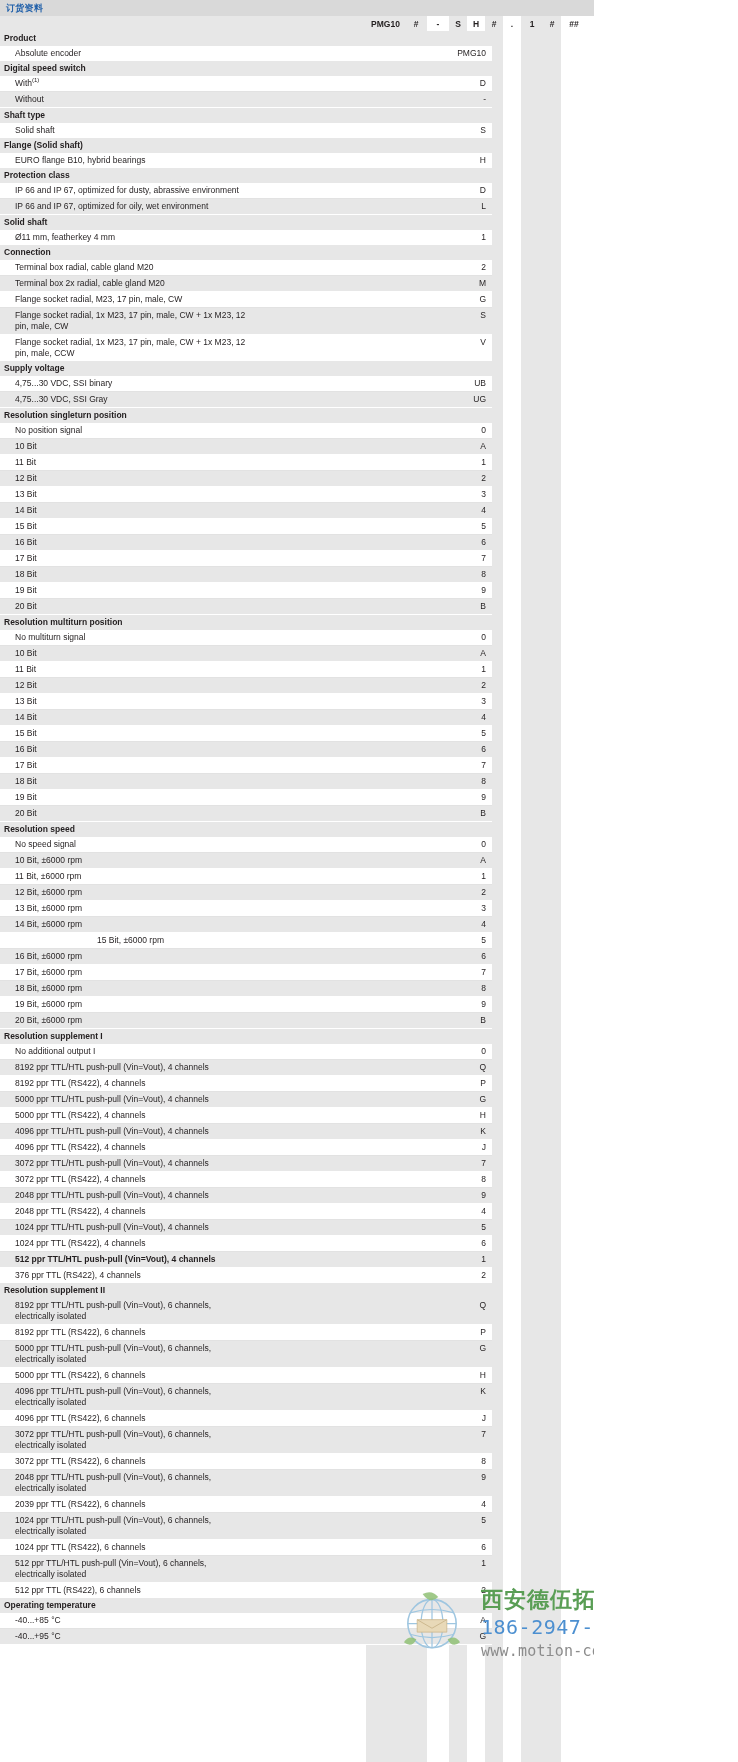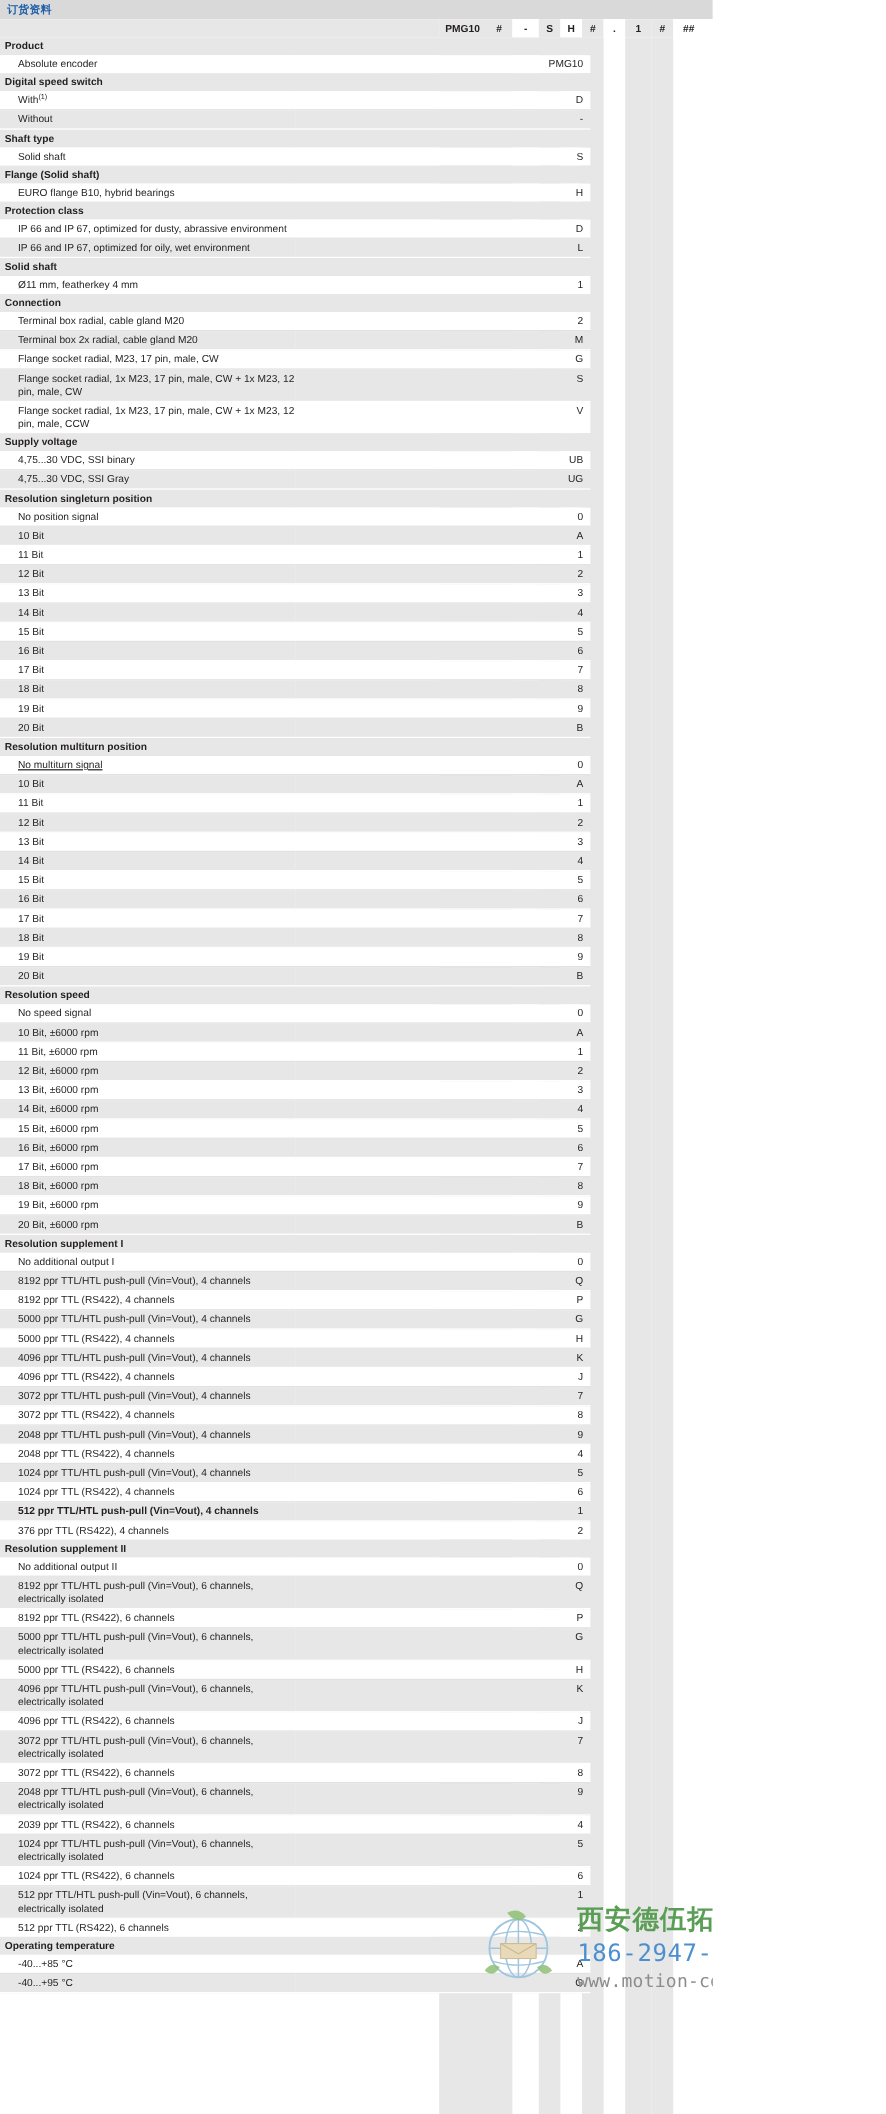--- a/index.html
+++ b/index.html
@@ -317,21 +317,21 @@
         </tr>
         <tr class="opt g last">
           <td class="lbl" style="width: auto;">20 Bit</td>
           <td class="val" style="width: 1px;">B</td>
           <td class="pad" style="width: 151px; background: transparent; border-bottom: none;"></td>
         </tr>
         <tr class="grp">
           <td colspan="2">Resolution multiturn position</td>
         </tr>
         <tr class="opt w">
-          <td class="lbl" style="width: auto; text-decoration: underline;">No multiturn signal</td>
+          <td class="lbl" style="width: auto;">No multiturn signal</td>
           <td class="val" style="width: 1px;">0</td>
           <td class="pad" style="width: 133px; background: transparent; border-bottom: none;"></td>
         </tr>
         <tr class="opt g">
           <td class="lbl" style="width: auto;">10 Bit</td>
           <td class="val" style="width: 1px;">A</td>
           <td class="pad" style="width: 133px; background: transparent; border-bottom: none;"></td>
         </tr>
         <tr class="opt w">
           <td class="lbl" style="width: auto;">11 Bit</td>
@@ -410,21 +410,21 @@
           <td class="lbl" style="width: auto;">13 Bit, ±6000 rpm</td>
           <td class="val" style="width: 1px;">3</td>
           <td class="pad" style="width: 115px; background: transparent; border-bottom: none;"></td>
         </tr>
         <tr class="opt g">
           <td class="lbl" style="width: auto;">14 Bit, ±6000 rpm</td>
           <td class="val" style="width: 1px;">4</td>
           <td class="pad" style="width: 115px; background: transparent; border-bottom: none;"></td>
         </tr>
         <tr class="opt w">
-          <td class="lbl" style="width: auto;">15 Bit, ±6000 rpm</td>
+          <td class="lbl" style="width: auto; text-align: center;">15 Bit, ±6000 rpm</td>
           <td class="val" style="width: 1px;">5</td>
           <td class="pad" style="width: 115px; background: transparent; border-bottom: none;"></td>
         </tr>
         <tr class="opt g">
           <td class="lbl" style="width: auto;">16 Bit, ±6000 rpm</td>
           <td class="val" style="width: 1px;">6</td>
           <td class="pad" style="width: 115px; background: transparent; border-bottom: none;"></td>
         </tr>
         <tr class="opt w">
           <td class="lbl" style="width: auto;">17 Bit, ±6000 rpm</td>
@@ -519,25 +519,20 @@
           <td class="val" style="width: 1px;">1</td>
           <td class="pad" style="width: 97px; background: transparent; border-bottom: none;"></td>
         </tr>
         <tr class="opt w last">
           <td class="lbl" style="width: auto;">376 ppr TTL (RS422), 4 channels</td>
           <td class="val" style="width: 1px;">2</td>
           <td class="pad" style="width: 97px; background: transparent; border-bottom: none;"></td>
         </tr>
         <tr class="grp">
           <td colspan="2">Resolution supplement II</td>
-        </tr>
-        <tr class="opt w">
-          <td class="lbl" style="width: auto;">No additional output II</td>
-          <td class="val" style="width: 1px;">0</td>
-          <td class="pad" style="width: 79px; background: transparent; border-bottom: none;"></td>
         </tr>
         <tr class="opt g">
           <td class="lbl" style="width: auto;">8192 ppr TTL/HTL push-pull (Vin=Vout), 6 channels, electrically isolated</td>
           <td class="val" style="width: 1px;">Q</td>
           <td class="pad" style="width: 79px; background: transparent; border-bottom: none;"></td>
         </tr>
         <tr class="opt w">
           <td class="lbl" style="width: auto;">8192 ppr TTL (RS422), 6 channels</td>
           <td class="val" style="width: 1px;">P</td>
           <td class="pad" style="width: 79px; background: transparent; border-bottom: none;"></td>

